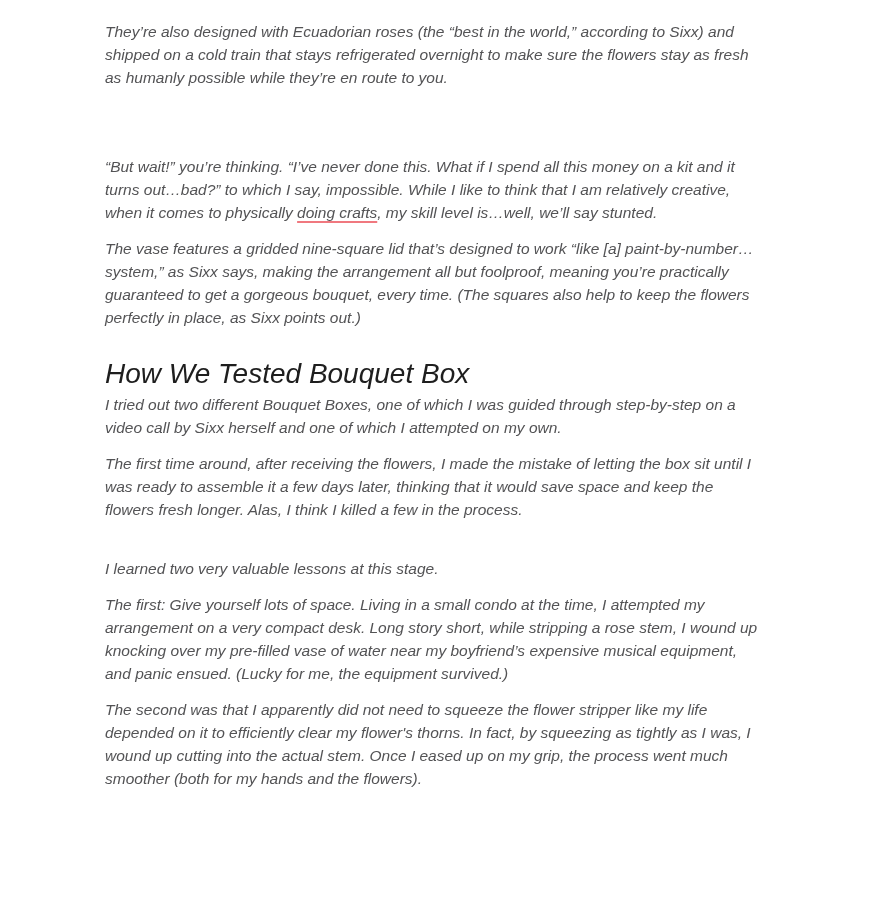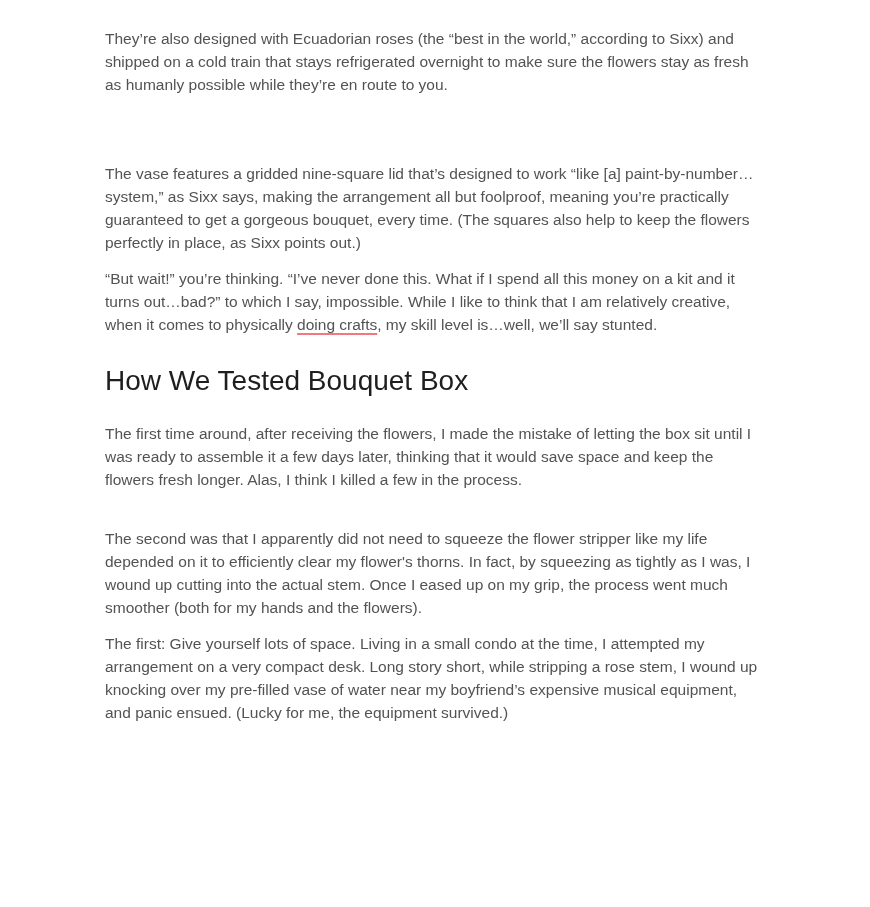--- a/index.html
+++ b/index.html
@@ -6,38 +6,39 @@
     margin: 0;
     padding: 0;
     background: #ffffff;
     width: 870px;
     height: 907px;
     overflow: hidden;
   }
   .article-body {
     box-sizing: content-box;
     width: 660px;
-    padding: 27px 105px 0 105px;
+    padding: 20px 105px 0 105px;
     font-family: "Liberation Sans", sans-serif;
     font-size: 15.5px;
     line-height: 23px;
     color: #535355;
+    font-style: italic;
   }
   .article-body p {
     margin: 0 0 13px 0;
     padding: 0;
   }
   .content-gap-large {
     height: 53px;
   }
   .content-gap-small {
     height: 23px;
   }
   h2.section-heading {
-    margin: 28px 0 24px 0;
+    margin: 28px 0 2px 0;
     padding: 0;
     font-family: "Liberation Sans", sans-serif;
     font-size: 28px;
     line-height: 34px;
     font-weight: 400;
     color: #1e1e1e;
   }
   a.inline-link {
     color: #535355;
     text-decoration: underline;
@@ -50,30 +51,32 @@
 </head>
 <body>
 
 <main class="article-body">
 
   <p>They’re also designed with Ecuadorian roses (the “best in the world,” according to Sixx) and shipped on a cold train that stays refrigerated overnight to make sure the flowers stay as fresh as humanly possible while they’re en route to you.</p>
 
 
   <div class="content-gap-large"></div>
 
+  <p><span>“But wait!” you’re thinking. “I’ve never done this. What if I spend all this money on a kit and it turns out…bad?” to which I say, impossible. While I like to think that I am relatively creative, when it comes to physically </span><a class="inline-link">doing crafts</a><span>, my skill level is…well, we’ll say stunted.</span></p>
+
   <p>The vase features a gridded nine-square lid that’s designed to work “like [a] paint-by-number…​system,” as Sixx says, making the arrangement all but foolproof, meaning you’re practically guaranteed to get a gorgeous bouquet, every time. (The squares also help to keep the flowers perfectly in place, as Sixx points out.)</p>
-
-  <p><span>“But wait!” you’re thinking. “I’ve never done this. What if I spend all this money on a kit and it turns out…bad?” to which I say, impossible. While I like to think that I am relatively creative, when it comes to physically </span><a class="inline-link">doing crafts</a><span>, my skill level is…well, we’ll say stunted.</span></p>
 
   <h2 class="section-heading">How We Tested Bouquet Box</h2>
 
+  <p>I tried out two different Bouquet Boxes, one of which I was guided through step-by-step on a video call by Sixx herself and one of which I attempted on my own.</p>
 
   <p>The first time around, after receiving the flowers, I made the mistake of letting the box sit until I was ready to assemble it a few days later, thinking that it would save space and keep the flowers fresh longer. Alas, I think I killed a few in the process.</p>
 
 
   <div class="content-gap-small"></div>
 
+  <p>I learned two very valuable lessons at this stage.</p>
+
+  <p>The first: Give yourself lots of space. Living in a small condo at the time, I attempted my arrangement on a very compact desk. Long story short, while stripping a rose stem, I wound up knocking over my pre-filled vase of water near my boyfriend’s expensive musical equipment, and panic ensued. (Lucky for me, the equipment survived.)</p>
 
   <p>The second was that I apparently did not need to squeeze the flower stripper like my life depended on it to efficiently clear my flower's thorns. In fact, by squeezing as tightly as I was, I wound up cutting into the actual stem. Once I eased up on my grip, the process went much smoother (both for my hands and the flowers).</p>
-
-  <p>The first: Give yourself lots of space. Living in a small condo at the time, I attempted my arrangement on a very compact desk. Long story short, while stripping a rose stem, I wound up knocking over my pre-filled vase of water near my boyfriend’s expensive musical equipment, and panic ensued. (Lucky for me, the equipment survived.)</p>
 
 </main>
 
 </body></html>

